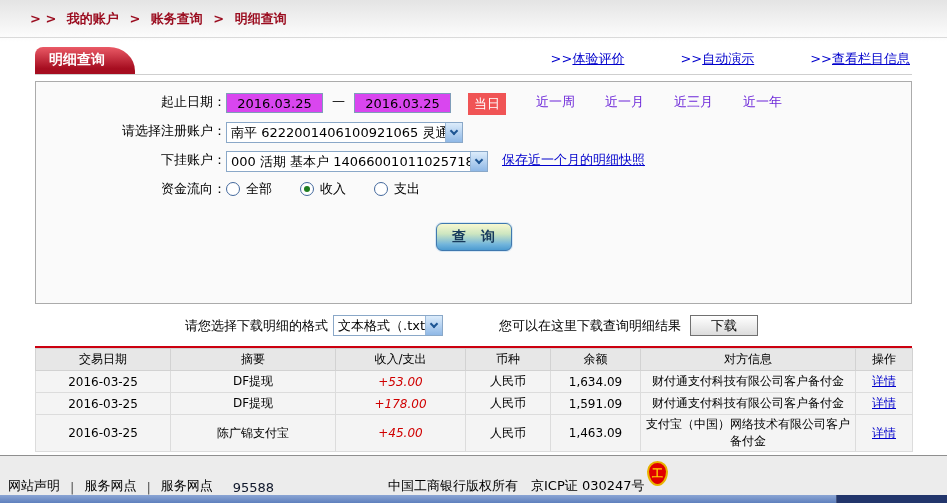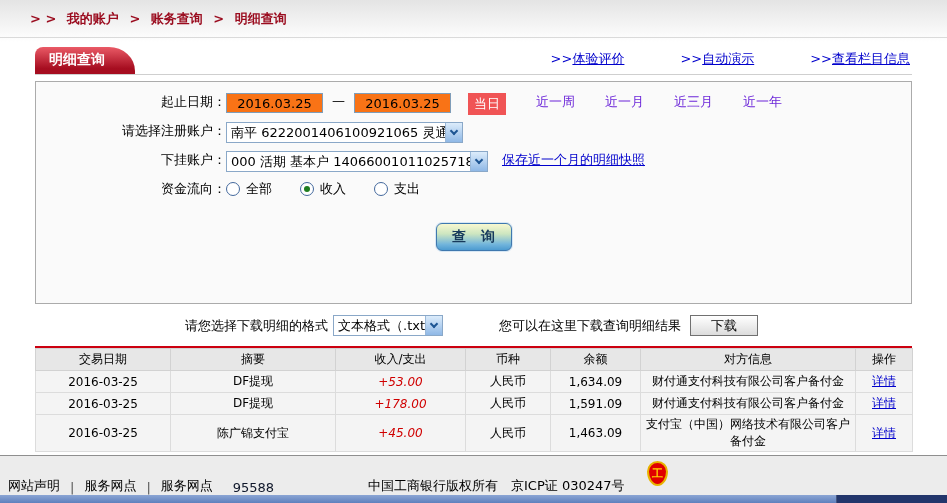--- a/index.html
+++ b/index.html
@@ -21,21 +21,21 @@
          border-radius:8px 26px 0 0 / 8px 24px 0 0; }
   .top-links { display:flex; gap:56px; padding-bottom:6px; padding-right:2px; }
   .top-link { color:#0000cc; font-size:13px; cursor:pointer; white-space:nowrap; }
   .top-link .lk { text-decoration:underline; }
 
   
   .panel { margin:6px 35px 0 35px; border:1px solid #ababab; background:#fafafa;
            padding:11px 0 13px 0; height:223px; }
   .frow { display:flex; align-items:flex-start; margin-bottom:7px; height:22px; }
   .flabel { width:190px; text-align:right; font-size:13px; color:#000; white-space:pre; }
-  .text-input { width:97px; height:20px; border:1px solid #7f9db9; background:#f97316;
+  .text-input { width:97px; height:20px; border:1px solid #7f9db9; background:#d946ef;
                 text-align:center; font-size:13px; font-family:inherit; }
   .dash { margin:0 9px; }
   .today-btn { margin-left:17px; background:#f05455; color:#fff; padding:2px 6px;
                font-size:13px; cursor:pointer; }
   .range-link { margin-left:30px; color:#6d28d9; cursor:pointer; }
   .fake-select { display:flex; align-items:center; border:1px solid #8aa8c8; background:#fff;
                  height:21px; font-size:13px; cursor:pointer; }
   .fake-select .val { flex:1; padding:0 4px; white-space:nowrap; overflow:hidden; }
   .arrow-box { width:17px; height:19px; background:linear-gradient(#dcecfb,#8fb8e6);
                border-left:1px solid #9ab8d8; display:flex; align-items:center; justify-content:center; }
@@ -76,21 +76,21 @@
   col.c-date{width:135px} col.c-sum{width:165px} col.c-amt{width:130px} col.c-cur{width:85px}
   col.c-bal{width:90px} col.c-cp{width:215px} col.c-op{width:57px}
 
   
   .footer { position:absolute; left:0; bottom:0; width:947px; }
   .footer-main { border-top:1px solid #8f8f8f; background:#ececec; height:40px;
                  display:flex; align-items:flex-end; font-size:13px; padding-left:8px; position:relative; }
   .f-link { cursor:pointer; }
   .f-div { margin:0 10px; color:#555; }
   .hotline-num { color:#0f172a; margin-left:20px; }
-  .copyright { position:absolute; left:368px; }
+  .copyright { position:absolute; left:388px; }
   .emblem { position:absolute; left:647px; top:5px; width:21px; height:25px; background:#e00000;
             border:2px solid #e8b400; border-radius:50% 50% 50% 50% / 42% 42% 58% 58%;
             color:#ffd400; font-size:11px; font-weight:bold; display:flex; align-items:center;
             justify-content:center; cursor:pointer; }
   .bottom-bar { height:8px; display:flex; }
   .bottom-bar .thumb { width:836px; background:linear-gradient(#8ba5d4,#5f80bd); }
   .bottom-bar .track { flex:1; background:#22356b; border-left:1px solid #44557f; }
 </style>
 </head>
 <body>

